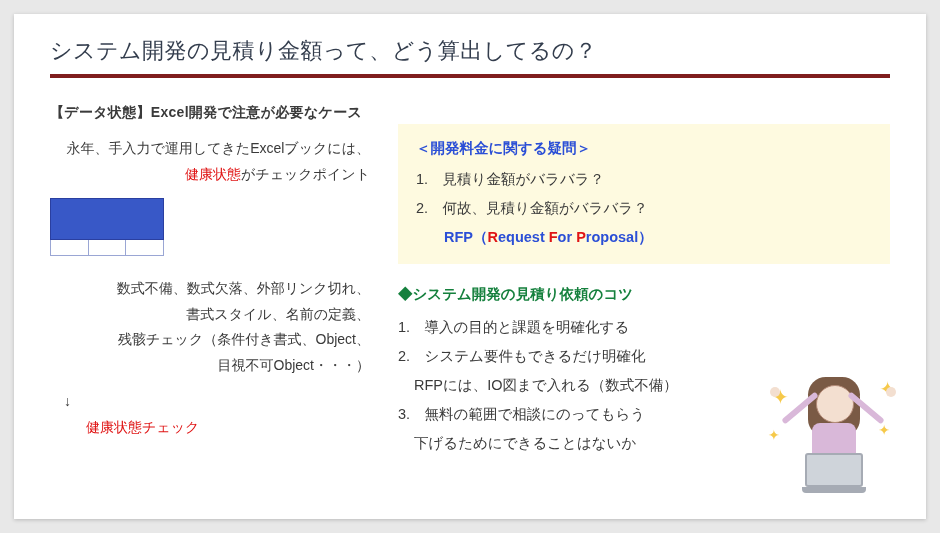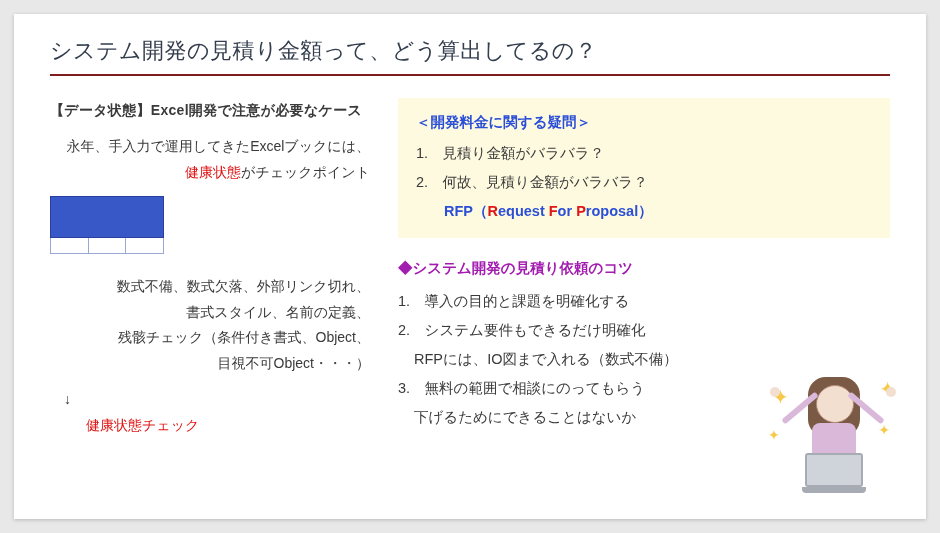--- a/index.html
+++ b/index.html
@@ -24,21 +24,21 @@
     padding: 22px 36px 18px 36px;
     position: relative;
     overflow: hidden;
   }
   .title {
     font-size: 22px;
     color: #333d4d;
     font-weight: 500;
     letter-spacing: 0.5px;
     padding-bottom: 8px;
-    border-bottom: 2px solid #7f1d1d;
+    border-bottom: 4px solid #7f1d1d;
     margin: 0 0 22px 0;
   }
   .columns {
     display: flex;
     gap: 28px;
   }
   .left-col {
     width: 320px;
     flex: none;
     font-size: 14px;
@@ -80,20 +80,21 @@
     box-sizing: border-box;
     background: #fff;
   }
   .table-illust .row div + div { border-left: none; }
 
   .right-col {
     flex: 1;
     font-size: 14.5px;
     color: #3a3a3a;
     line-height: 2.0;
+    margin-top: 24px;
   }
   .yellow-box {
     background: #fefae0;
     padding: 10px 18px 12px 18px;
     margin-bottom: 16px;
   }
   .yellow-box .box-head {
     color: #2b4fd6;
     font-weight: 700;
     margin-bottom: 2px;
@@ -101,21 +102,21 @@
   .rfp-line {
     font-weight: 700;
     color: #2b4fd6;
     padding-left: 28px;
   }
   .rfp-line .rr { color: #e01515; }
   .rfp-line .rf { color: #e01515; }
   .rfp-line .rp { color: #e01515; }
 
   .tips-head {
-    color: #a21caf;
+    color: #15803d;
     font-weight: 700;
     margin-top: 4px;
     margin-bottom: 4px;
   }
   .tips .sub {
     padding-left: 16px;
   }
 
   
   .illust {

